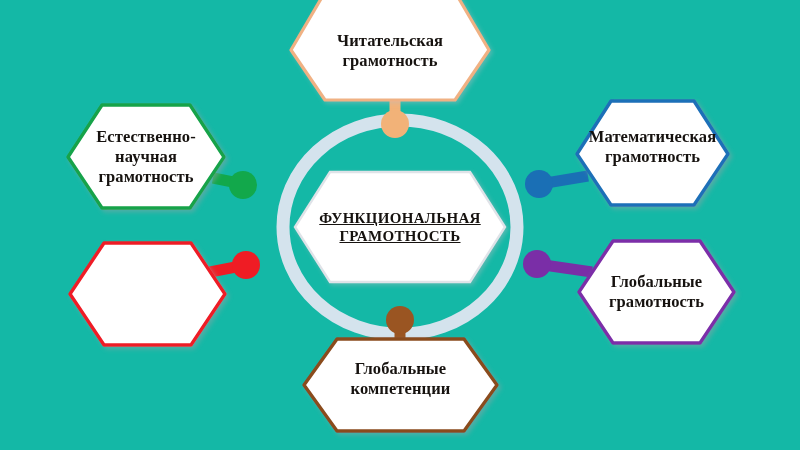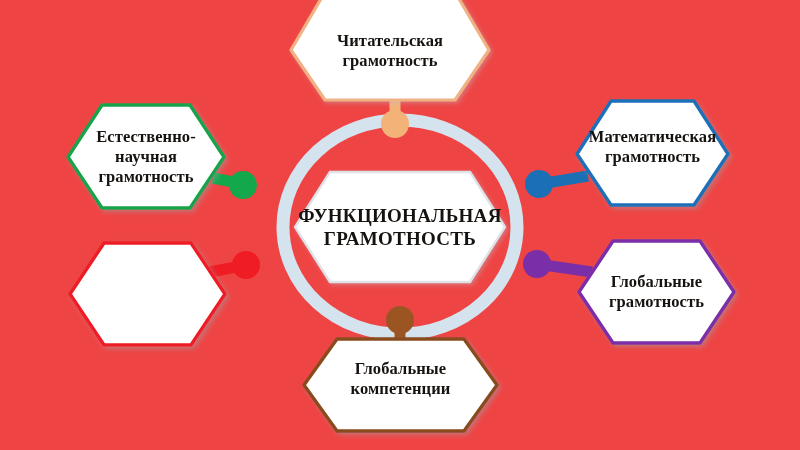--- a/index.html
+++ b/index.html
@@ -8,21 +8,21 @@
     padding: 0;
     background: #ffffff;
   }
   body {
     font-family: "Liberation Serif", "DejaVu Serif", serif;
   }
   #canvas {
     position: relative;
     width: 800px;
     height: 450px;
-    background: #ef4444;
+    background: #14b8a6;
     overflow: hidden;
   }
   #diagram-svg {
     position: absolute;
     left: 0;
     top: 0;
     width: 800px;
     height: 450px;
     display: block;
   }
@@ -37,22 +37,23 @@
     color: #16120f;
     line-height: 1.22;
     pointer-events: none;
     white-space: pre-line;
   }
   .label-branch {
     font-size: 16.5px;
     letter-spacing: 0.1px;
   }
   .label-center {
-    font-size: 19px;
+    font-size: 15px;
     letter-spacing: 0.3px;
+    text-decoration: underline;
   }
 </style>
 </head>
 <body>
 
 <div id="canvas">
 
   <svg id="diagram-svg" viewBox="0 0 800 450">
     <defs>
       <filter id="soft-shadow" x="-30%" y="-30%" width="160%" height="160%">

